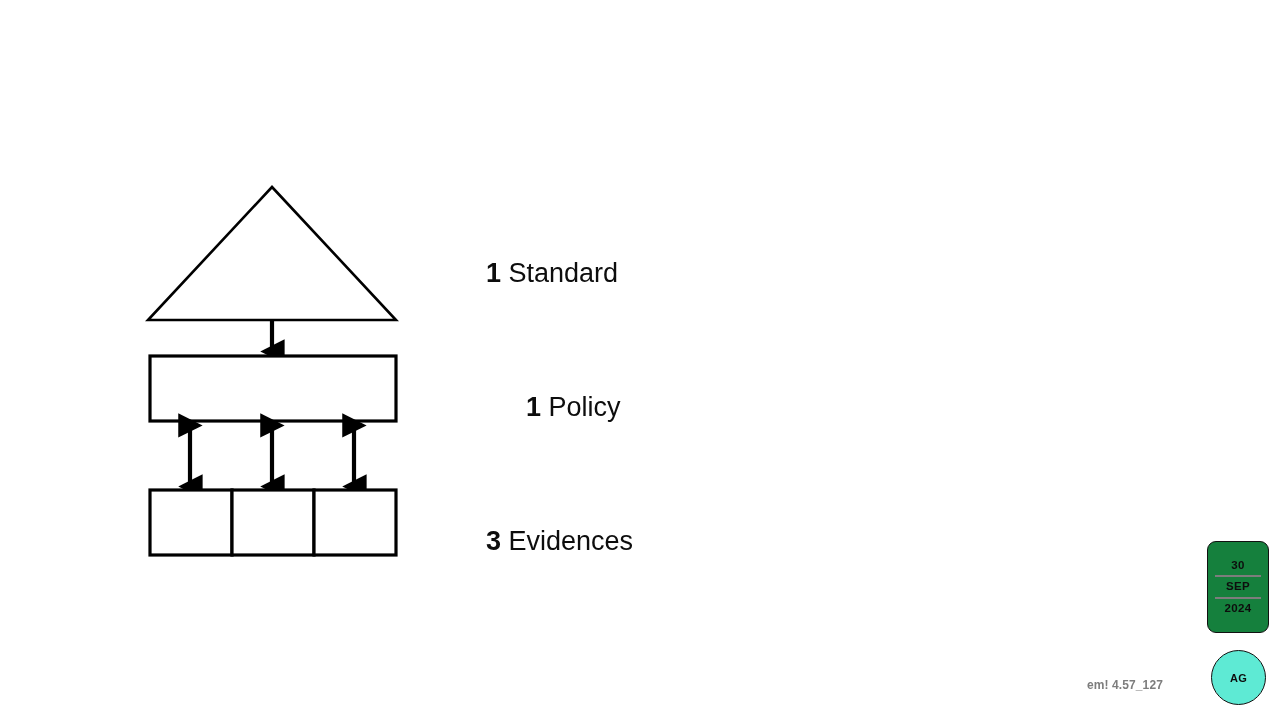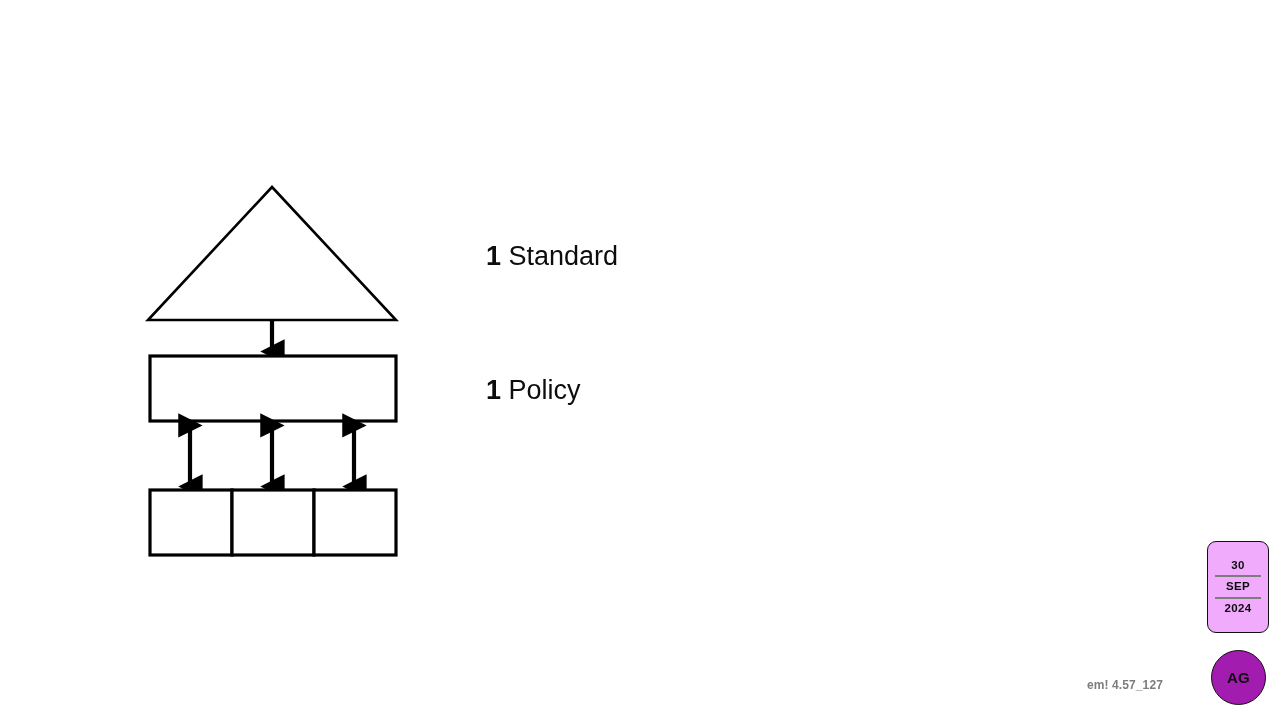--- a/index.html
+++ b/index.html
@@ -48,54 +48,54 @@
     display: block;
     width: 270px;
     height: 395px;
     overflow: visible;
   }
 
   
   .label-list {
     position: absolute;
     left: 486px;
-    top: 175px;
+    top: 192px;
     width: 420px;
     height: 400px;
     text-align: right;
   }
   .label-row {
     position: absolute;
     left: 0;
     font-size: 27px;
     font-weight: 400;
     line-height: 1;
     white-space: nowrap;
     color: #0d0d0d;
   }
   .label-row .num {
     font-weight: 700;
   }
   .label-row .txt {
     font-weight: 400;
   }
   .label-row.r0 { top: 68px; }
-  .label-row.r1 { top: 202px; }
+  .label-row.r1 { top: 202px; margin-left: 40px; }
   .label-row.r2 { top: 336px; }
 
   
   .date-badge {
     position: absolute;
     left: 1207px;
     top: 541px;
     width: 62px;
     height: 92px;
     border: 1.5px solid #111111;
     border-radius: 9px;
-    background: #f0abfc;
+    background: #15803d;
     box-sizing: border-box;
     display: flex;
     flex-direction: column;
     align-items: center;
     justify-content: center;
     padding: 3px 0;
   }
   .date-badge .dline {
     font-size: 11.5px;
     font-weight: 700;
@@ -113,26 +113,26 @@
 
   
   .avatar {
     position: absolute;
     left: 1211px;
     top: 650px;
     width: 55px;
     height: 55px;
     border: 1.5px solid #111111;
     border-radius: 50%;
-    background: #a21caf;
+    background: #5eead4;
     box-sizing: border-box;
     display: flex;
     align-items: center;
     justify-content: center;
-    font-size: 15px;
+    font-size: 11px;
     font-weight: 700;
     letter-spacing: 0.3px;
     color: #0d0d0d;
   }
 
   
   .footer-note {
     position: absolute;
     left: 1087px;
     top: 678px;
@@ -176,20 +176,23 @@
     </svg>
   </div>
 
   <div class="label-list">
     <div class="label-row r0">
       <span class="num">1</span><span class="txt"> Standard</span>
     </div>
     <div class="label-row r1">
       <span class="num">1</span><span class="txt"> Policy</span>
     </div>
+    <div class="label-row r2">
+      <span class="num">3</span><span class="txt"> Evidences</span>
+    </div>
   </div>
 
   <div class="date-badge">
     <div class="dline">30</div>
     <div class="divider"></div>
     <div class="dline">SEP</div>
     <div class="divider"></div>
     <div class="dline">2024</div>
   </div>
 

